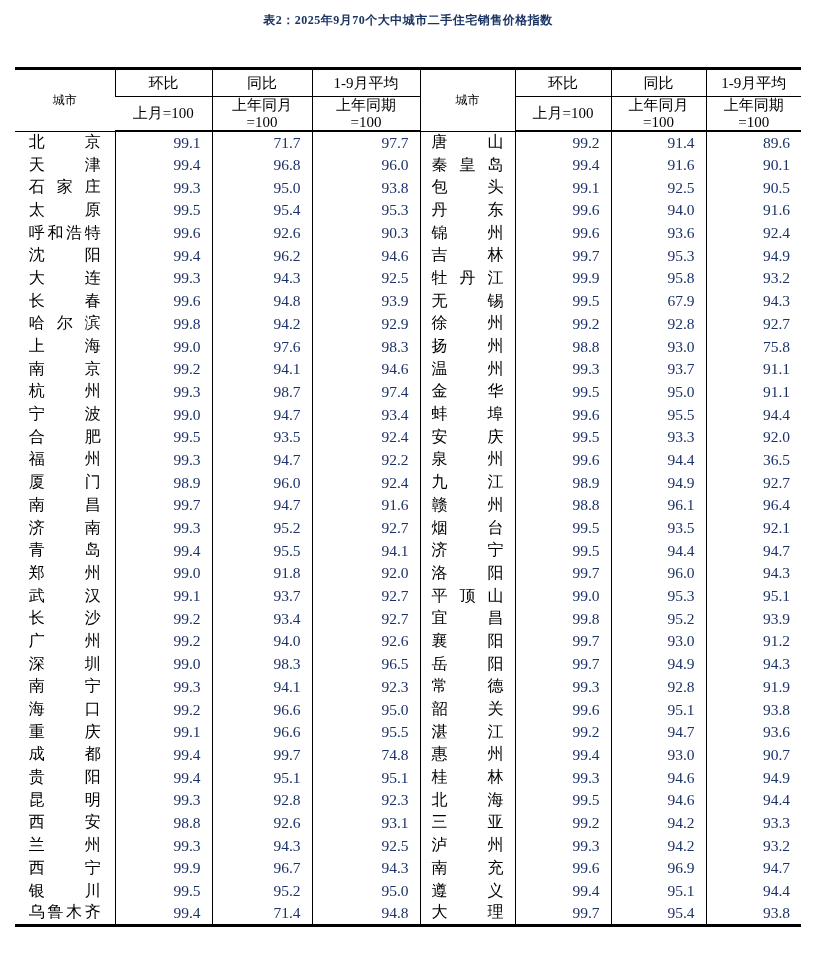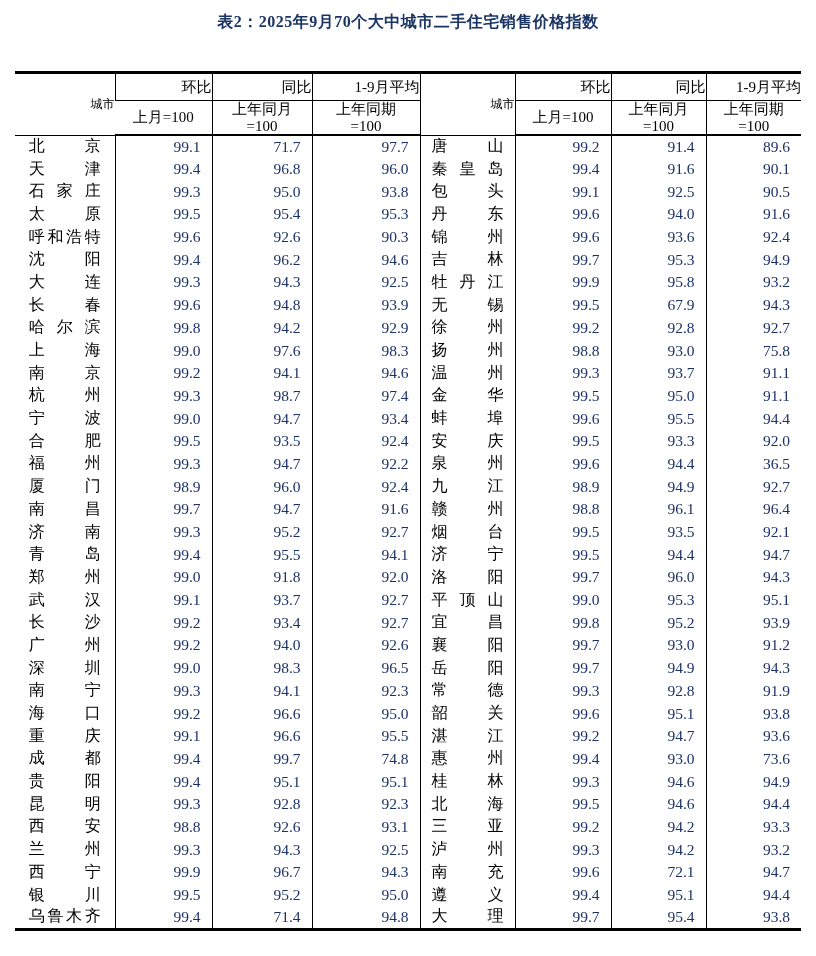--- a/index.html
+++ b/index.html
@@ -11,21 +11,21 @@
   *{margin:0;padding:0;box-sizing:border-box;}
   html,body{background:#ffffff;}
   body{
     width:816px;height:956px;
     font-family:"Liberation Serif","DejaVu Serif",serif;
     color:var(--text-color);
     overflow:hidden;
   }
   .page-title{
     text-align:center;
-    font-size:16px;
+    font-size:12px;
     font-weight:bold;
     color:var(--title-color);
     padding-top:12px;
     letter-spacing:0.5px;
   }
   .table-wrap{
     margin:38px 0 0 15px;
     width:786px;
   }
   table{
@@ -47,21 +47,21 @@
     border-left:1px solid var(--border-color);
     font-weight:normal;
     vertical-align:middle;
   }
   tr th:first-child, tr td:first-child{border-left:none;}
   thead th{
     text-align:center;
     font-size:15px;
     color:var(--text-color);
   }
-  thead tr.h-top th{height:28px;border-bottom:1px solid var(--border-color);text-align:right;}
+  thead tr.h-top th{height:28px;border-bottom:1px solid var(--border-color);}
   thead th.city-h{
     border-bottom:2px solid var(--border-color);
     font-size:12px;
   }
   thead tr.h-sub th{
     height:34px;
     border-bottom:2px solid var(--border-color);
     white-space:pre-line;
     line-height:1.1;
   }
@@ -681,21 +681,21 @@
           <td class="num">99.7</td>
           <td class="num">74.8</td>
           <td class="city">
             <div class="city-inner">
               <span>惠</span>
               <span>州</span>
             </div>
           </td>
           <td class="num">99.4</td>
           <td class="num">93.0</td>
-          <td class="num">73.6</td>
+          <td class="num">90.7</td>
         </tr>
         <tr>
           <td class="city">
             <div class="city-inner">
               <span>贵</span>
               <span>阳</span>
             </div>
           </td>
           <td class="num">99.4</td>
           <td class="num">95.1</td>
@@ -780,21 +780,21 @@
           <td class="num">99.9</td>
           <td class="num">96.7</td>
           <td class="num">94.3</td>
           <td class="city">
             <div class="city-inner">
               <span>南</span>
               <span>充</span>
             </div>
           </td>
           <td class="num">99.6</td>
-          <td class="num">72.1</td>
+          <td class="num">96.9</td>
           <td class="num">94.7</td>
         </tr>
         <tr>
           <td class="city">
             <div class="city-inner">
               <span>银</span>
               <span>川</span>
             </div>
           </td>
           <td class="num">99.5</td>

